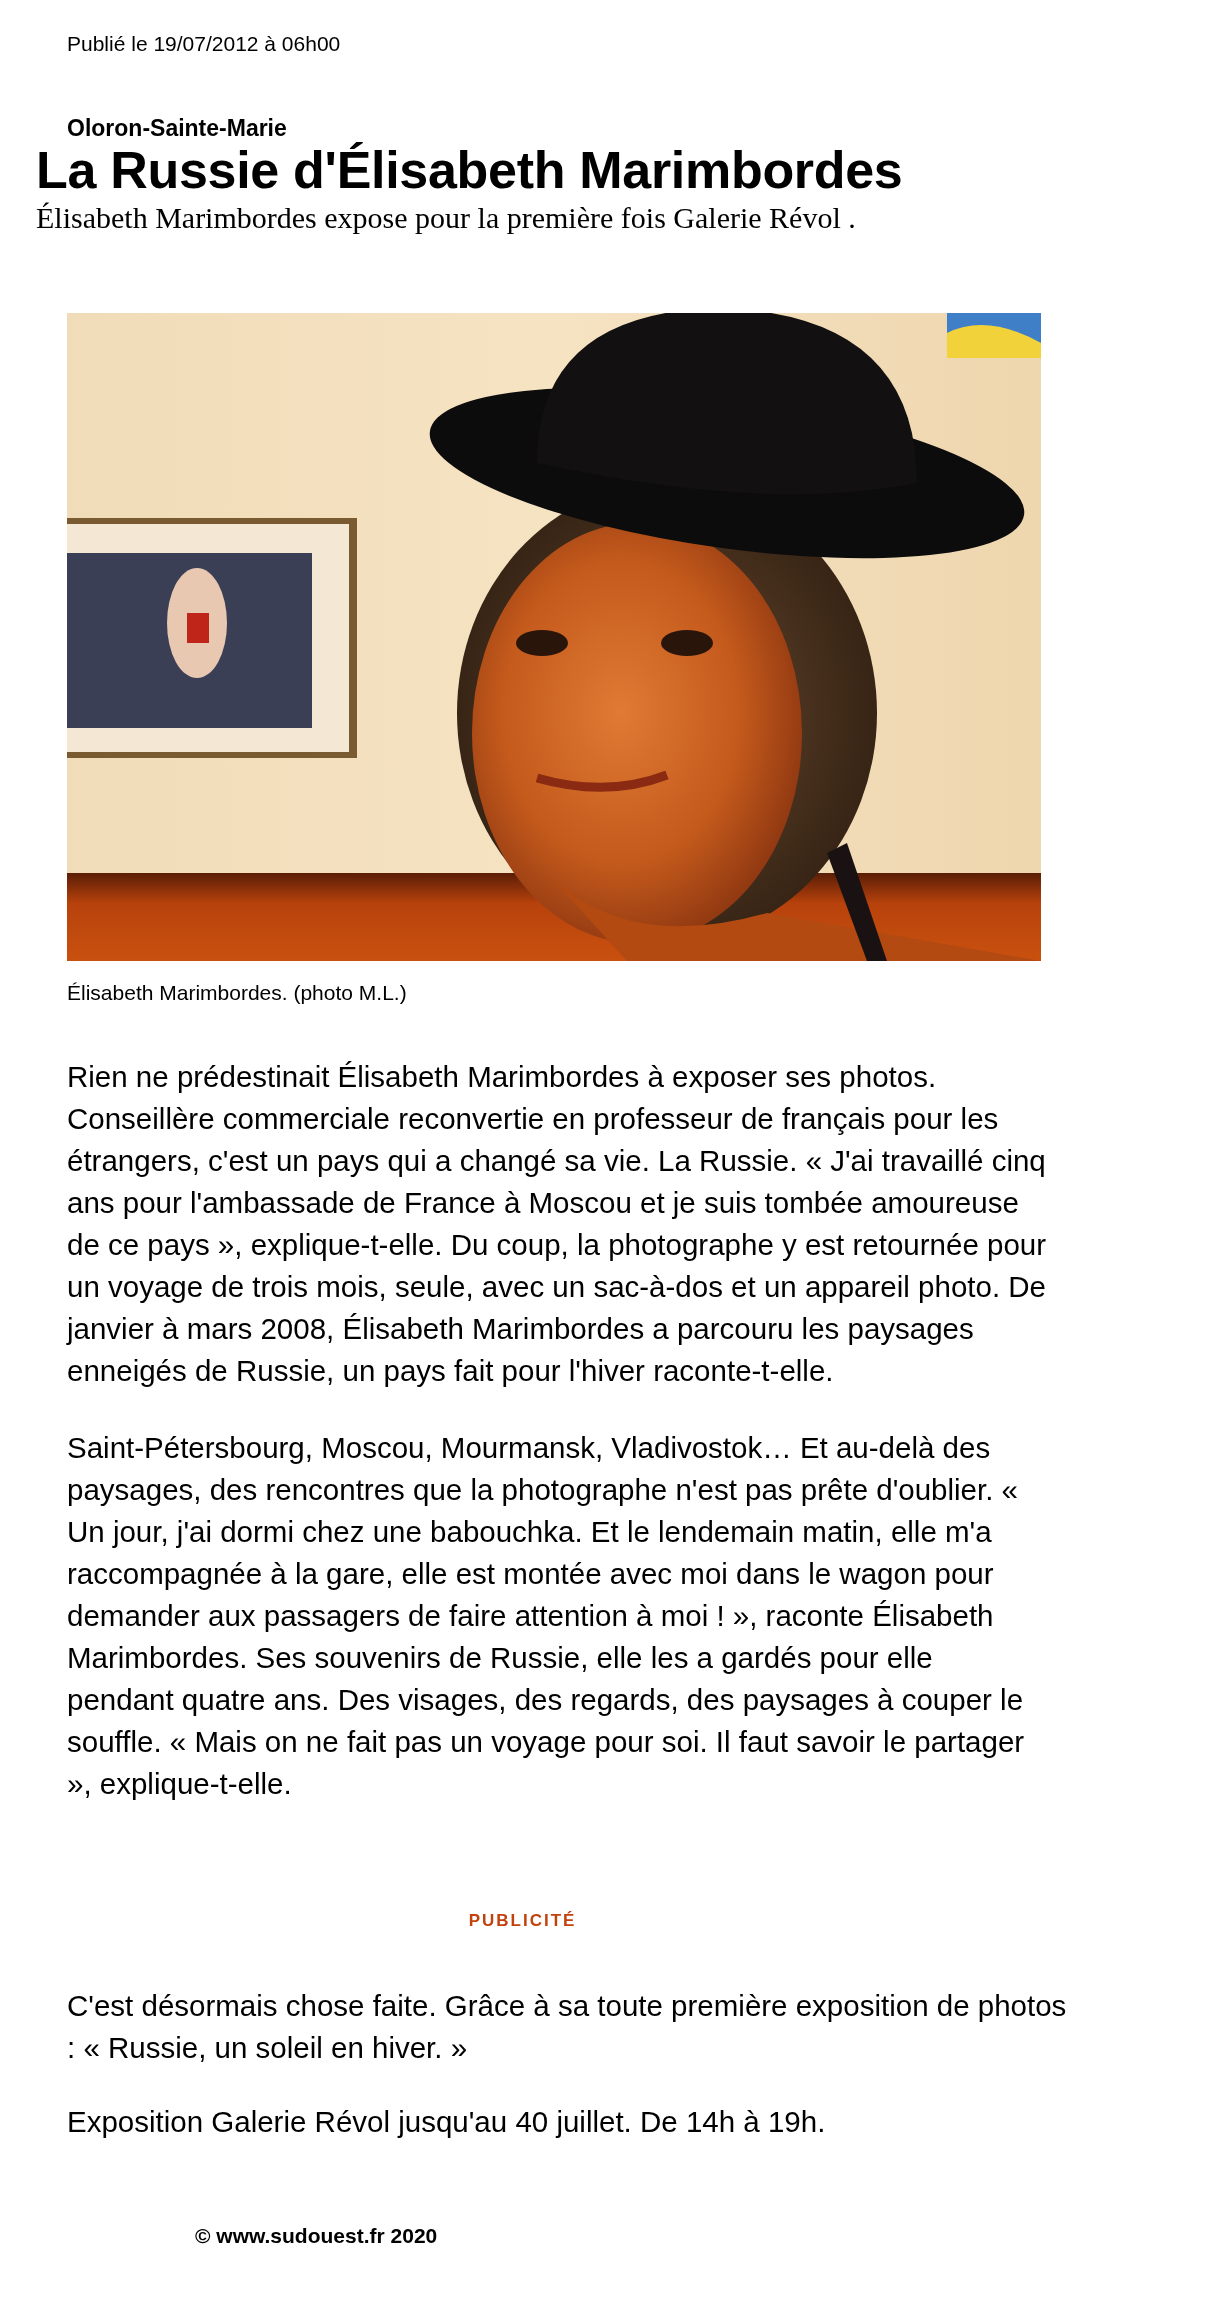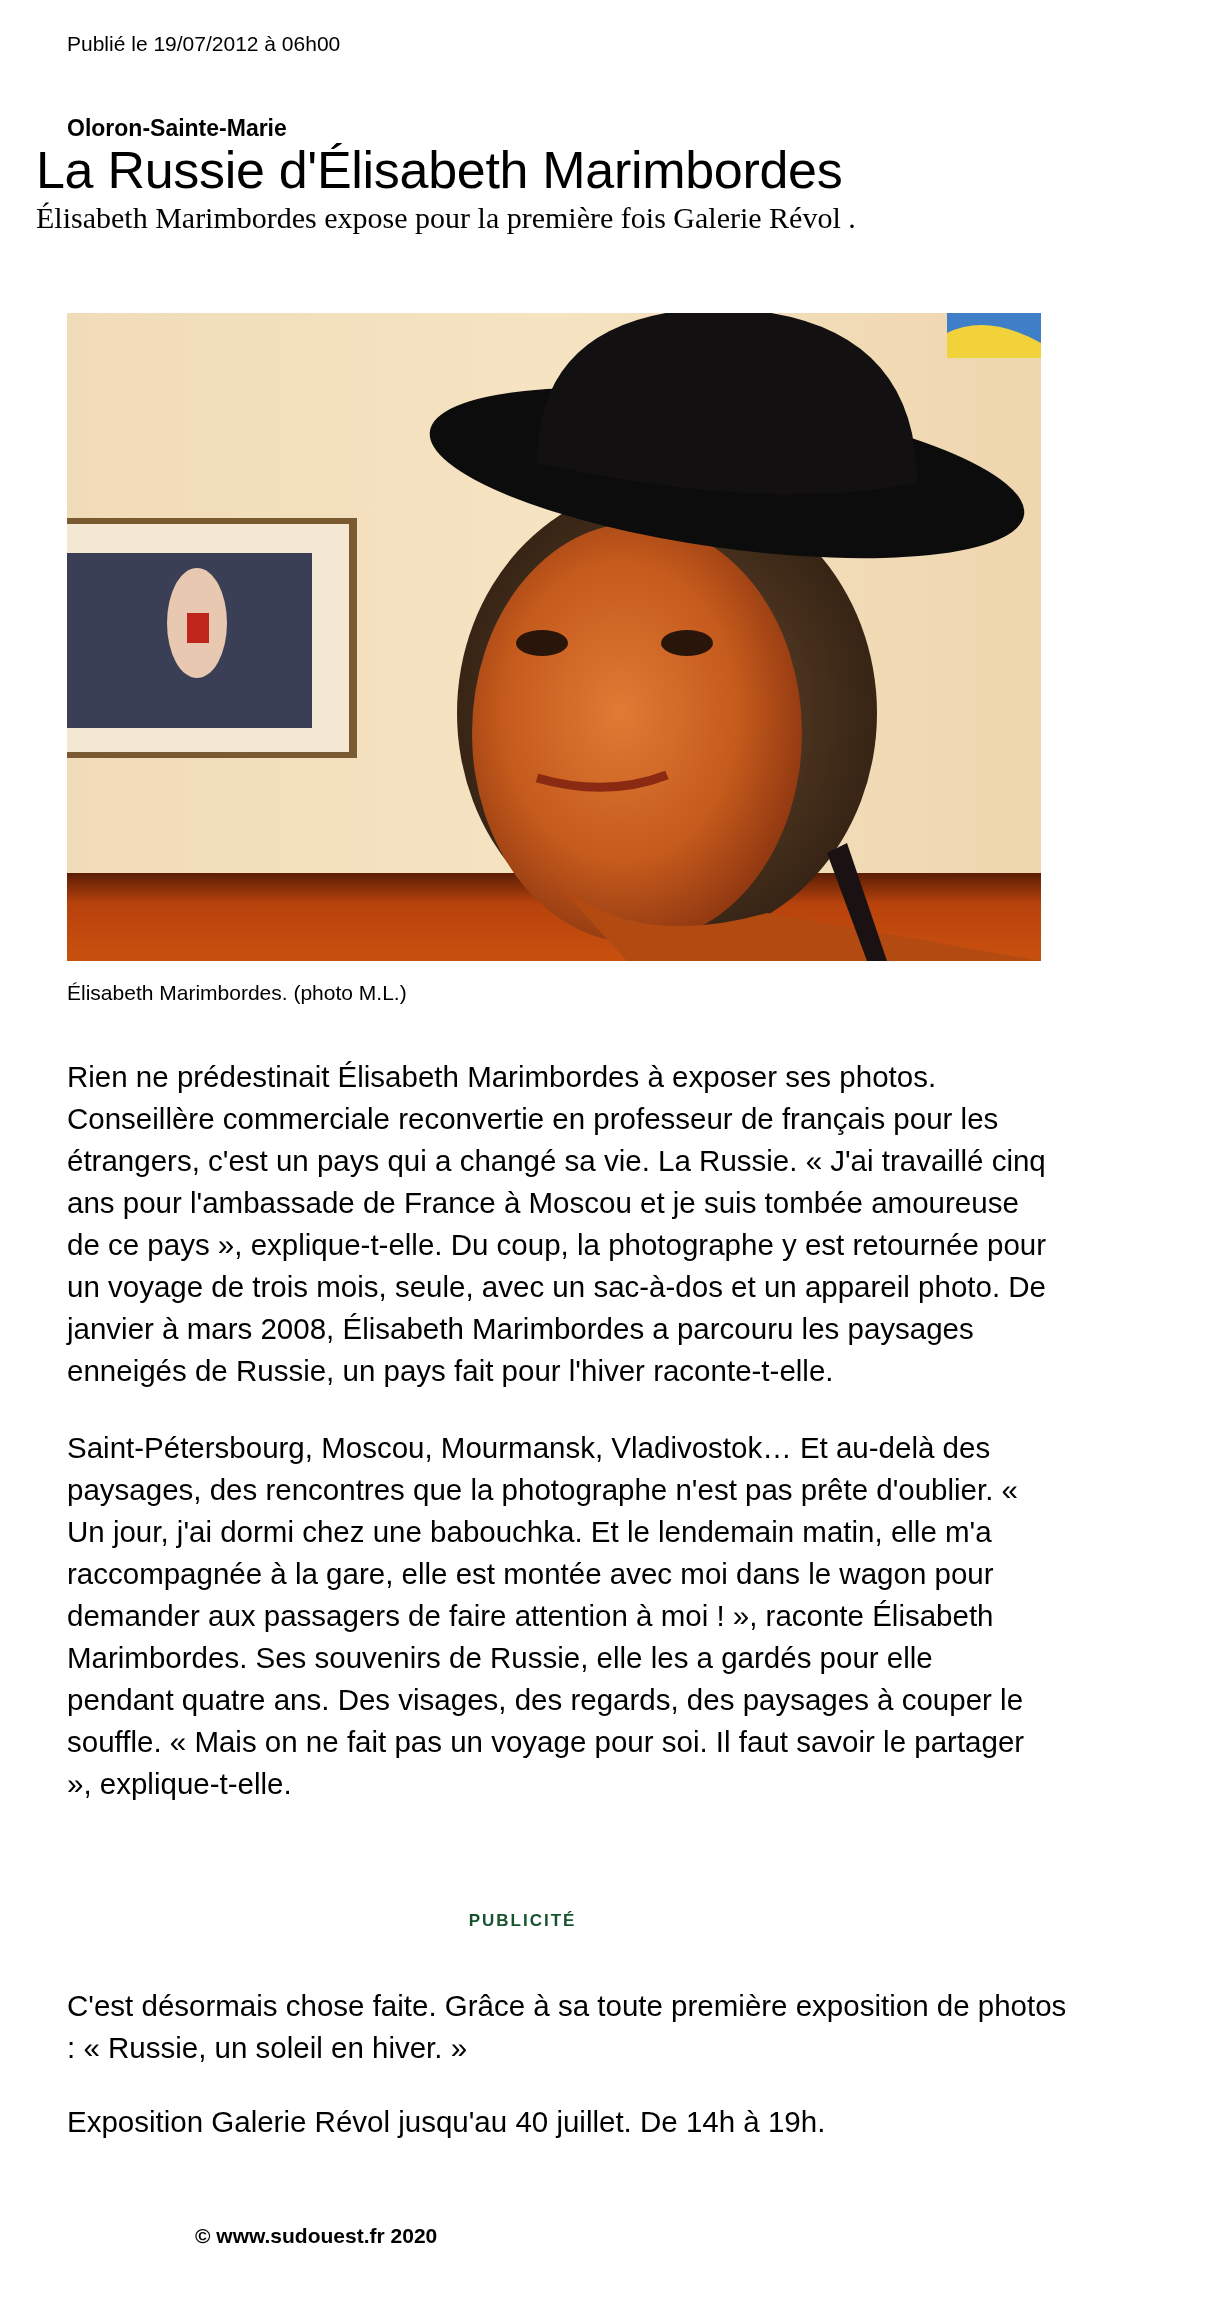--- a/index.html
+++ b/index.html
@@ -3,33 +3,33 @@
 <meta charset="utf-8">
 <style>
   html, body { margin: 0; padding: 0; background: #ffffff; }
   body {
     width: 1209px; height: 2300px; position: relative; overflow: hidden;
     font-family: "Liberation Sans", sans-serif; color: #000;
   }
   .abs { position: absolute; left: 36px; margin-left: 31px; }
   .pubdate { top: 31px; font-size: 21px; line-height: 26px; }
   .locality { top: 114px; font-size: 23px; font-weight: bold; line-height: 28px; }
-  .title { top: 140px; font-size: 52px; font-weight: normal; line-height: 60px; letter-spacing: -0.3px; margin: 0; }
+  .title { top: 140px; font-size: 52px; font-weight: bold; line-height: 60px; letter-spacing: -0.3px; margin: 0; }
   .subtitle { top: 200px; font-size: 30px; line-height: 36px; margin: 0; font-family: Liberation Serif, serif; }
   .photo {
     top: 313px; width: 974px; height: 648px; overflow: hidden;
     background: #e9c79b;
   }
   .photo svg { display: block; width: 100%; height: 100%; }
   .caption { top: 980px; font-size: 21px; line-height: 26px; text-align: center; }
   .body { top: 1056px; width: 980px; }
   .body p { margin: 0 0 35px 0; font-size: 29.5px; line-height: 42px; }
   .pub {
     position: absolute; top: 1911px; left: 0; width: 1045px; text-align: center;
-    font-size: 17px; font-weight: bold; letter-spacing: 2px; color: #14532d;
+    font-size: 17px; font-weight: bold; letter-spacing: 2px; color: #c2410c;
   }
   .body2 { top: 1985px; width: 1000px; }
   .body2 p { margin: 0 0 32px 0; font-size: 29.5px; line-height: 42px; }
   .footer { position: absolute; top: 2224px; left: 195px; font-size: 21px; font-weight: bold; }
 </style>
 </head>
 <body>
 
 <div class="abs pubdate">Publié le 19/07/2012 à 06h00</div>
 

